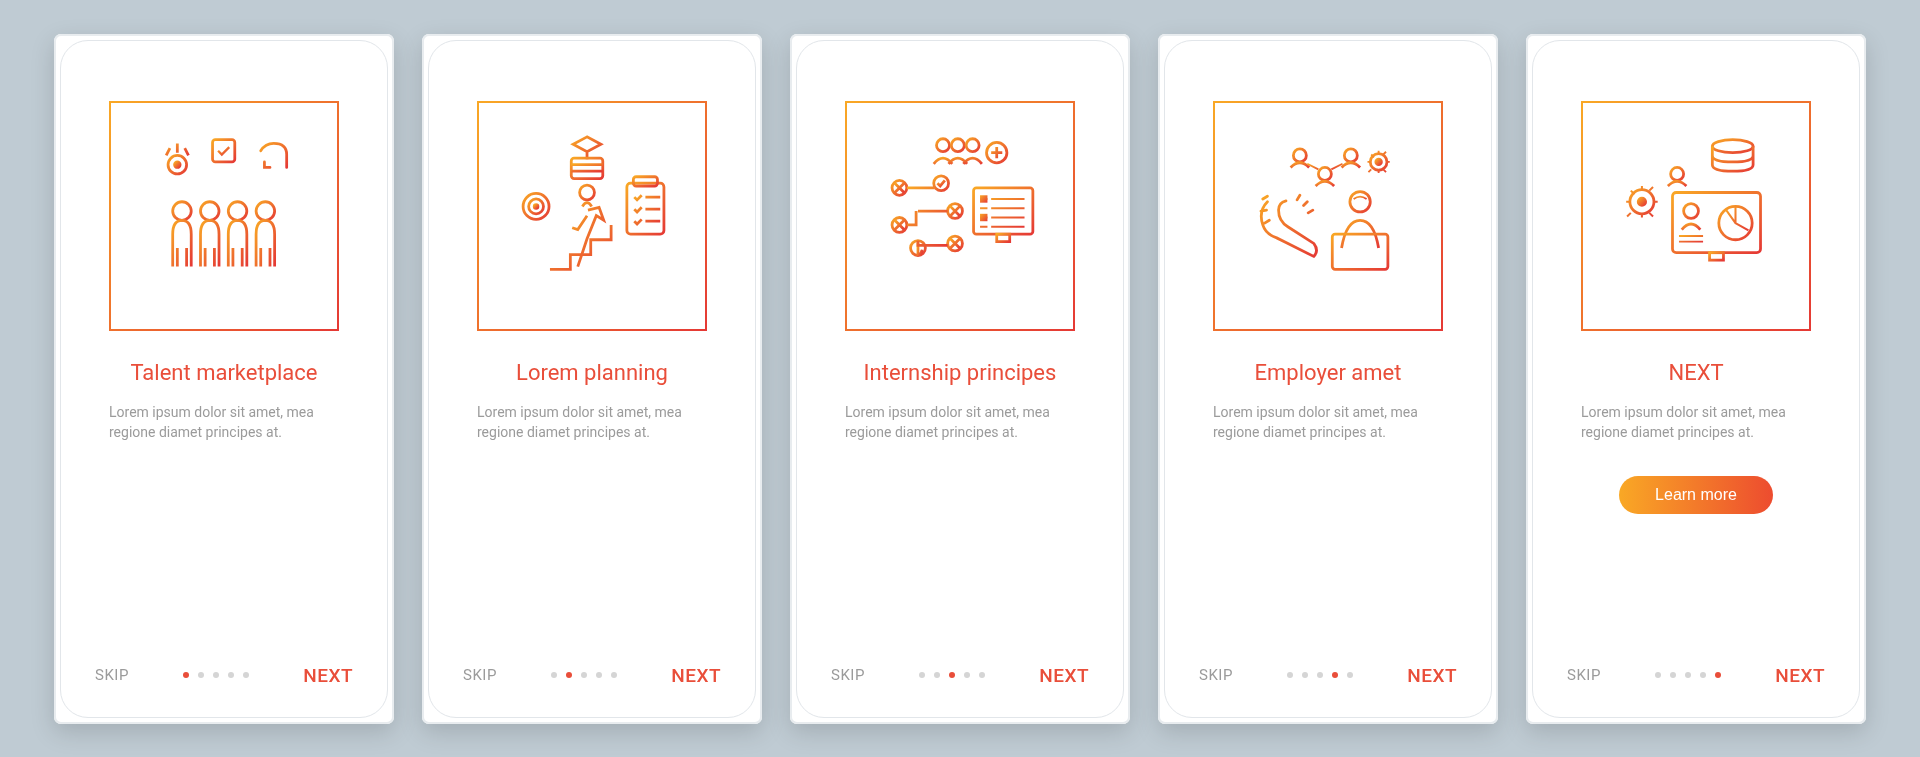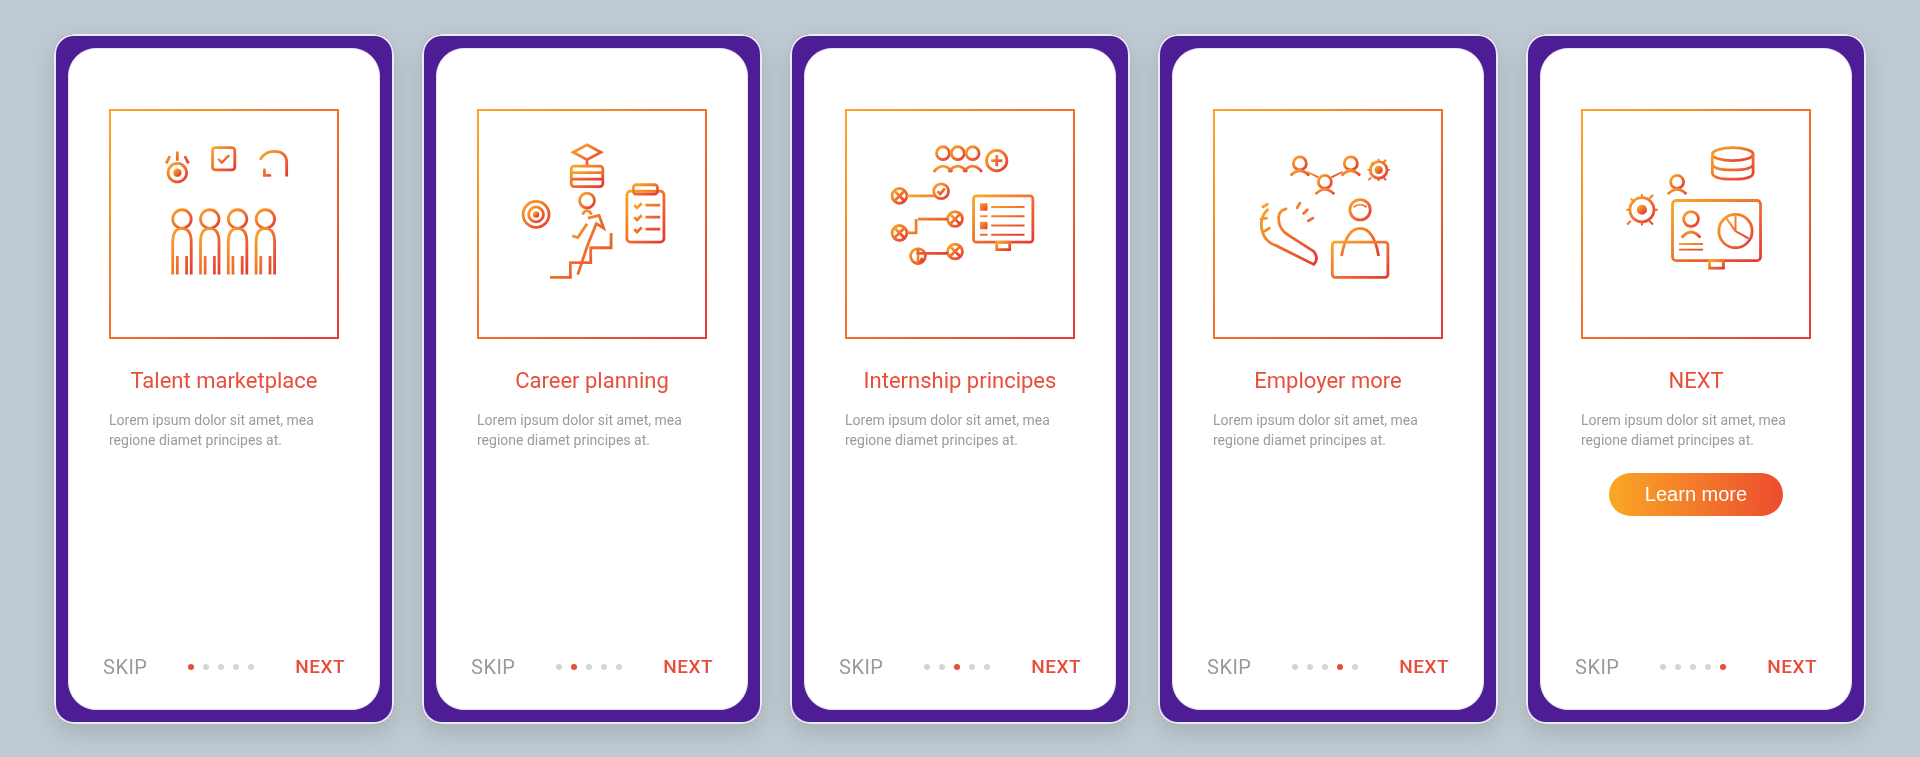--- a/index.html
+++ b/index.html
@@ -9,24 +9,24 @@
   justify-content: center;
   align-items: center;
   min-height: 757px;
   font-family: -apple-system, BlinkMacSystemFont, "Segoe UI", Roboto, sans-serif;
   gap: 28px;
   padding: 30px;
 }
 .phone {
   width: 340px;
   height: 690px;
-  background: #4c1d95;
-  border-radius: 20px;
+  background: #ffffff;
+  border-radius: 7px;
   box-shadow: 0 8px 24px rgba(0,0,0,0.15), inset 0 0 0 2px #e8ecef;
-  padding: 14px;
+  padding: 6px;
   position: relative;
 }
 .screen {
   width: 100%;
   height: 100%;
   background: #fff;
   border-radius: 28px;
   border: 1px solid #e2e6ea;
   display: flex;
   flex-direction: column;
@@ -56,42 +56,42 @@
   max-width: 200px;
 }
 .description {
   color: #9b9b9b;
   font-size: 14px;
   text-align: left;
   line-height: 1.45;
   max-width: 230px;
 }
 .learn-more {
-  margin-top: 22px;
+  margin-top: 33px;
   padding: 10px 36px;
   border-radius: 30px;
   background: linear-gradient(90deg, #f9a825 0%, #ed4c2f 100%);
   color: #fff;
-  font-size: 20px;
+  font-size: 16px;
   border: none;
   cursor: pointer;
 }
 .footer {
   position: absolute;
   bottom: 30px;
   left: 0;
   right: 0;
   display: flex;
   align-items: center;
   justify-content: space-between;
   padding: 0 34px;
 }
 .skip {
   color: #9b9b9b;
-  font-size: 20px;
+  font-size: 15px;
   letter-spacing: 0.5px;
   cursor: pointer;
 }
 .next {
   color: #e94e3a;
   font-size: 19px;
   letter-spacing: 0.5px;
   font-weight: 500;
   cursor: pointer;
 }
@@ -177,21 +177,21 @@
             <circle cx="40" cy="90" r="2" fill="url(#g2)"></circle>
           <circle cx="95" cy="75" r="8"></circle>
             <path d="M90 90 q5 -8 10 0 M85 155 l10 -30 l10 -25 l8 5 l-5 -14 l-12 3 M95 100 l-10 15 l-6 -2"></path>
           <path d="M55 158 h22 v-16 h22 v-16 h22 v-16"></path>
           <rect x="138" y="65" width="40" height="55" rx="4"></rect>
             <rect x="145" y="58" width="26" height="10" rx="3"></rect>
           <path d="M146 80 l3 3 l5 -5 M158 80 h16 M146 93 l3 3 l5 -5 M158 93 h16 M146 106 l3 3 l5 -5 M158 106 h16"></path>
         </g>
       </svg>
     </div>
-    <h2 class="title">Career planning</h2>
+    <h2 class="title">Lorem planning</h2>
     <p class="description">Lorem ipsum dolor sit amet, mea regione diamet principes at.</p>
     <div class="footer">
       <span class="skip">SKIP</span>
       <div class="dots">
         <span class="dot"></span>
         <span class="dot active"></span>
         <span class="dot"></span>
         <span class="dot"></span>
         <span class="dot"></span>
       </div>
@@ -278,21 +278,21 @@
           <path d="M78 44 l12 6 M116 44 l-12 6" stroke-width="2"></path>
           <path d="M35 85 q-10 10 -5 25 q3 10 15 14 l10 5 l30 15 q6 -6 0 -14 l-28 -18 q-10 -6 -10 -18 q0 -8 8 -10 M30 82 l5 -3 M28 95 l6 -1 M32 108 l5 -3 M70 78 l-3 5 M78 85 l-4 4 M84 94 l-5 3" stroke-linecap="round"></path>
           <circle cx="135" cy="85" r="11"></circle>
             <path d="M128 82 q7 -5 14 0" stroke-width="2"></path>
           <path d="M115 135 q5 -30 20 -30 q15 0 20 30"></path>
           <rect x="105" y="120" width="60" height="38" rx="3"></rect>
             <path d="M105 150 h60"></path>
         </g>
       </svg>
     </div>
-    <h2 class="title">Employer more</h2>
+    <h2 class="title">Employer amet</h2>
     <p class="description">Lorem ipsum dolor sit amet, mea regione diamet principes at.</p>
     <div class="footer">
       <span class="skip">SKIP</span>
       <div class="dots">
         <span class="dot"></span>
         <span class="dot"></span>
         <span class="dot"></span>
         <span class="dot active"></span>
         <span class="dot"></span>
       </div>

